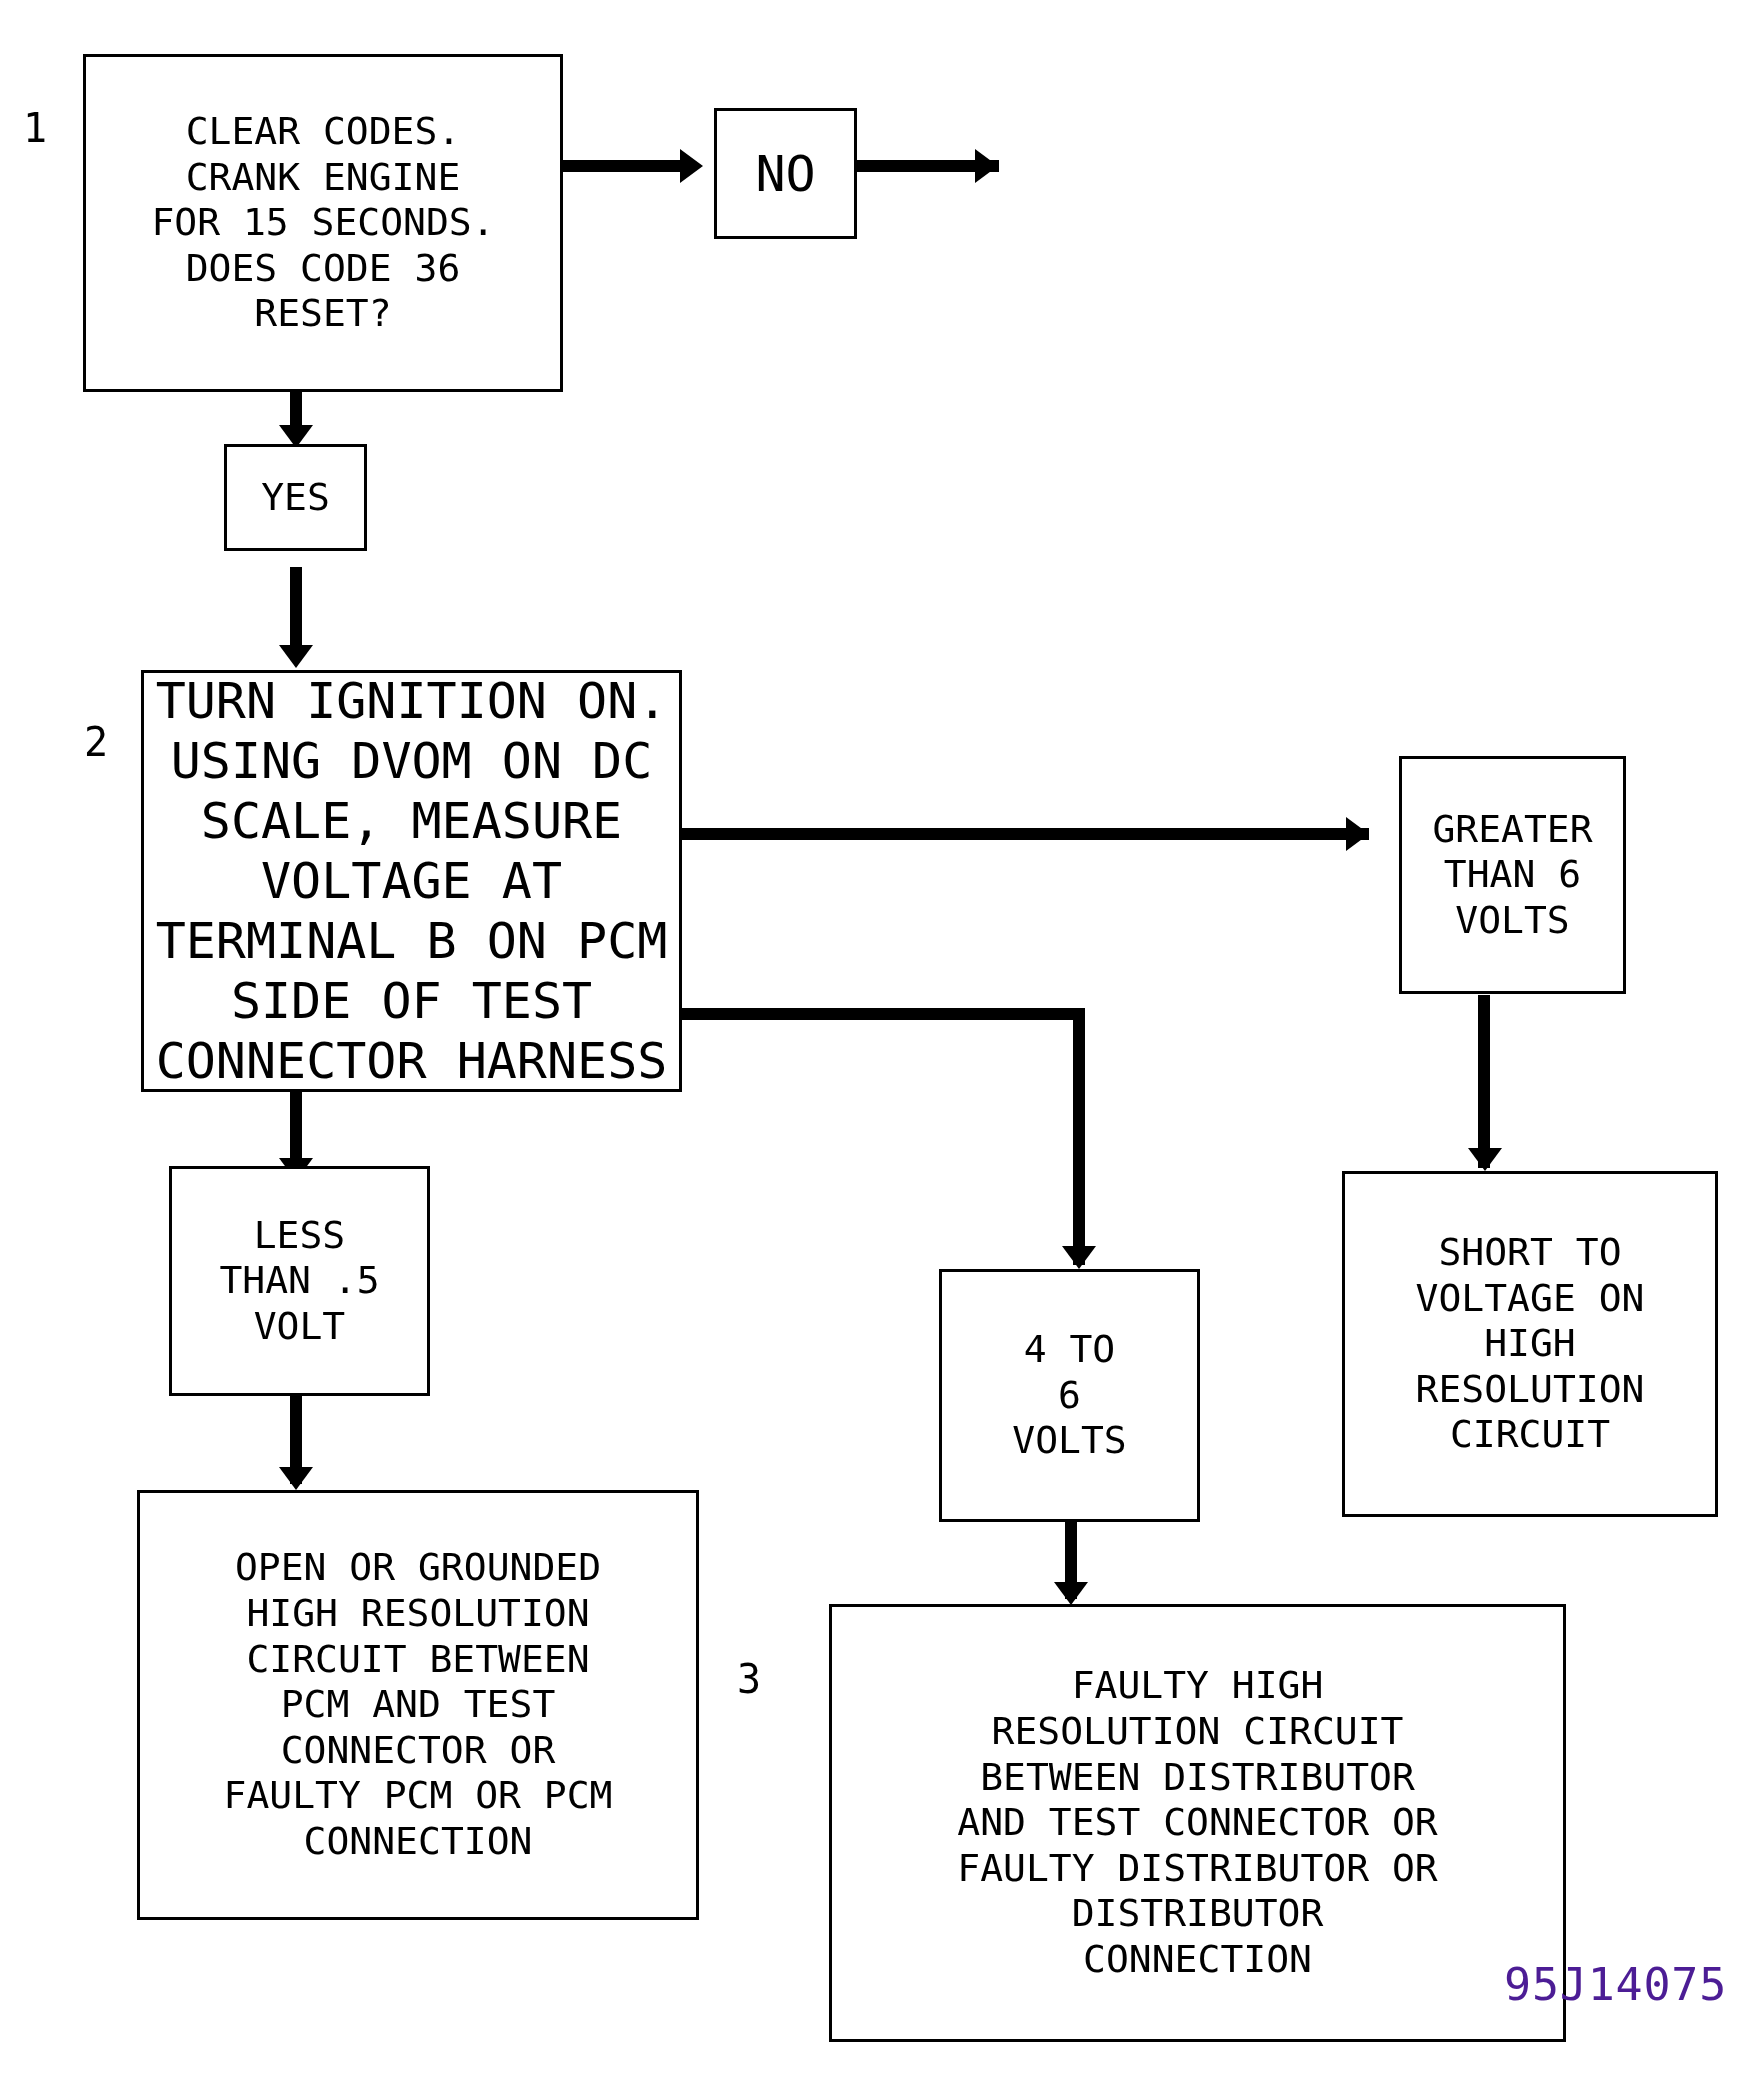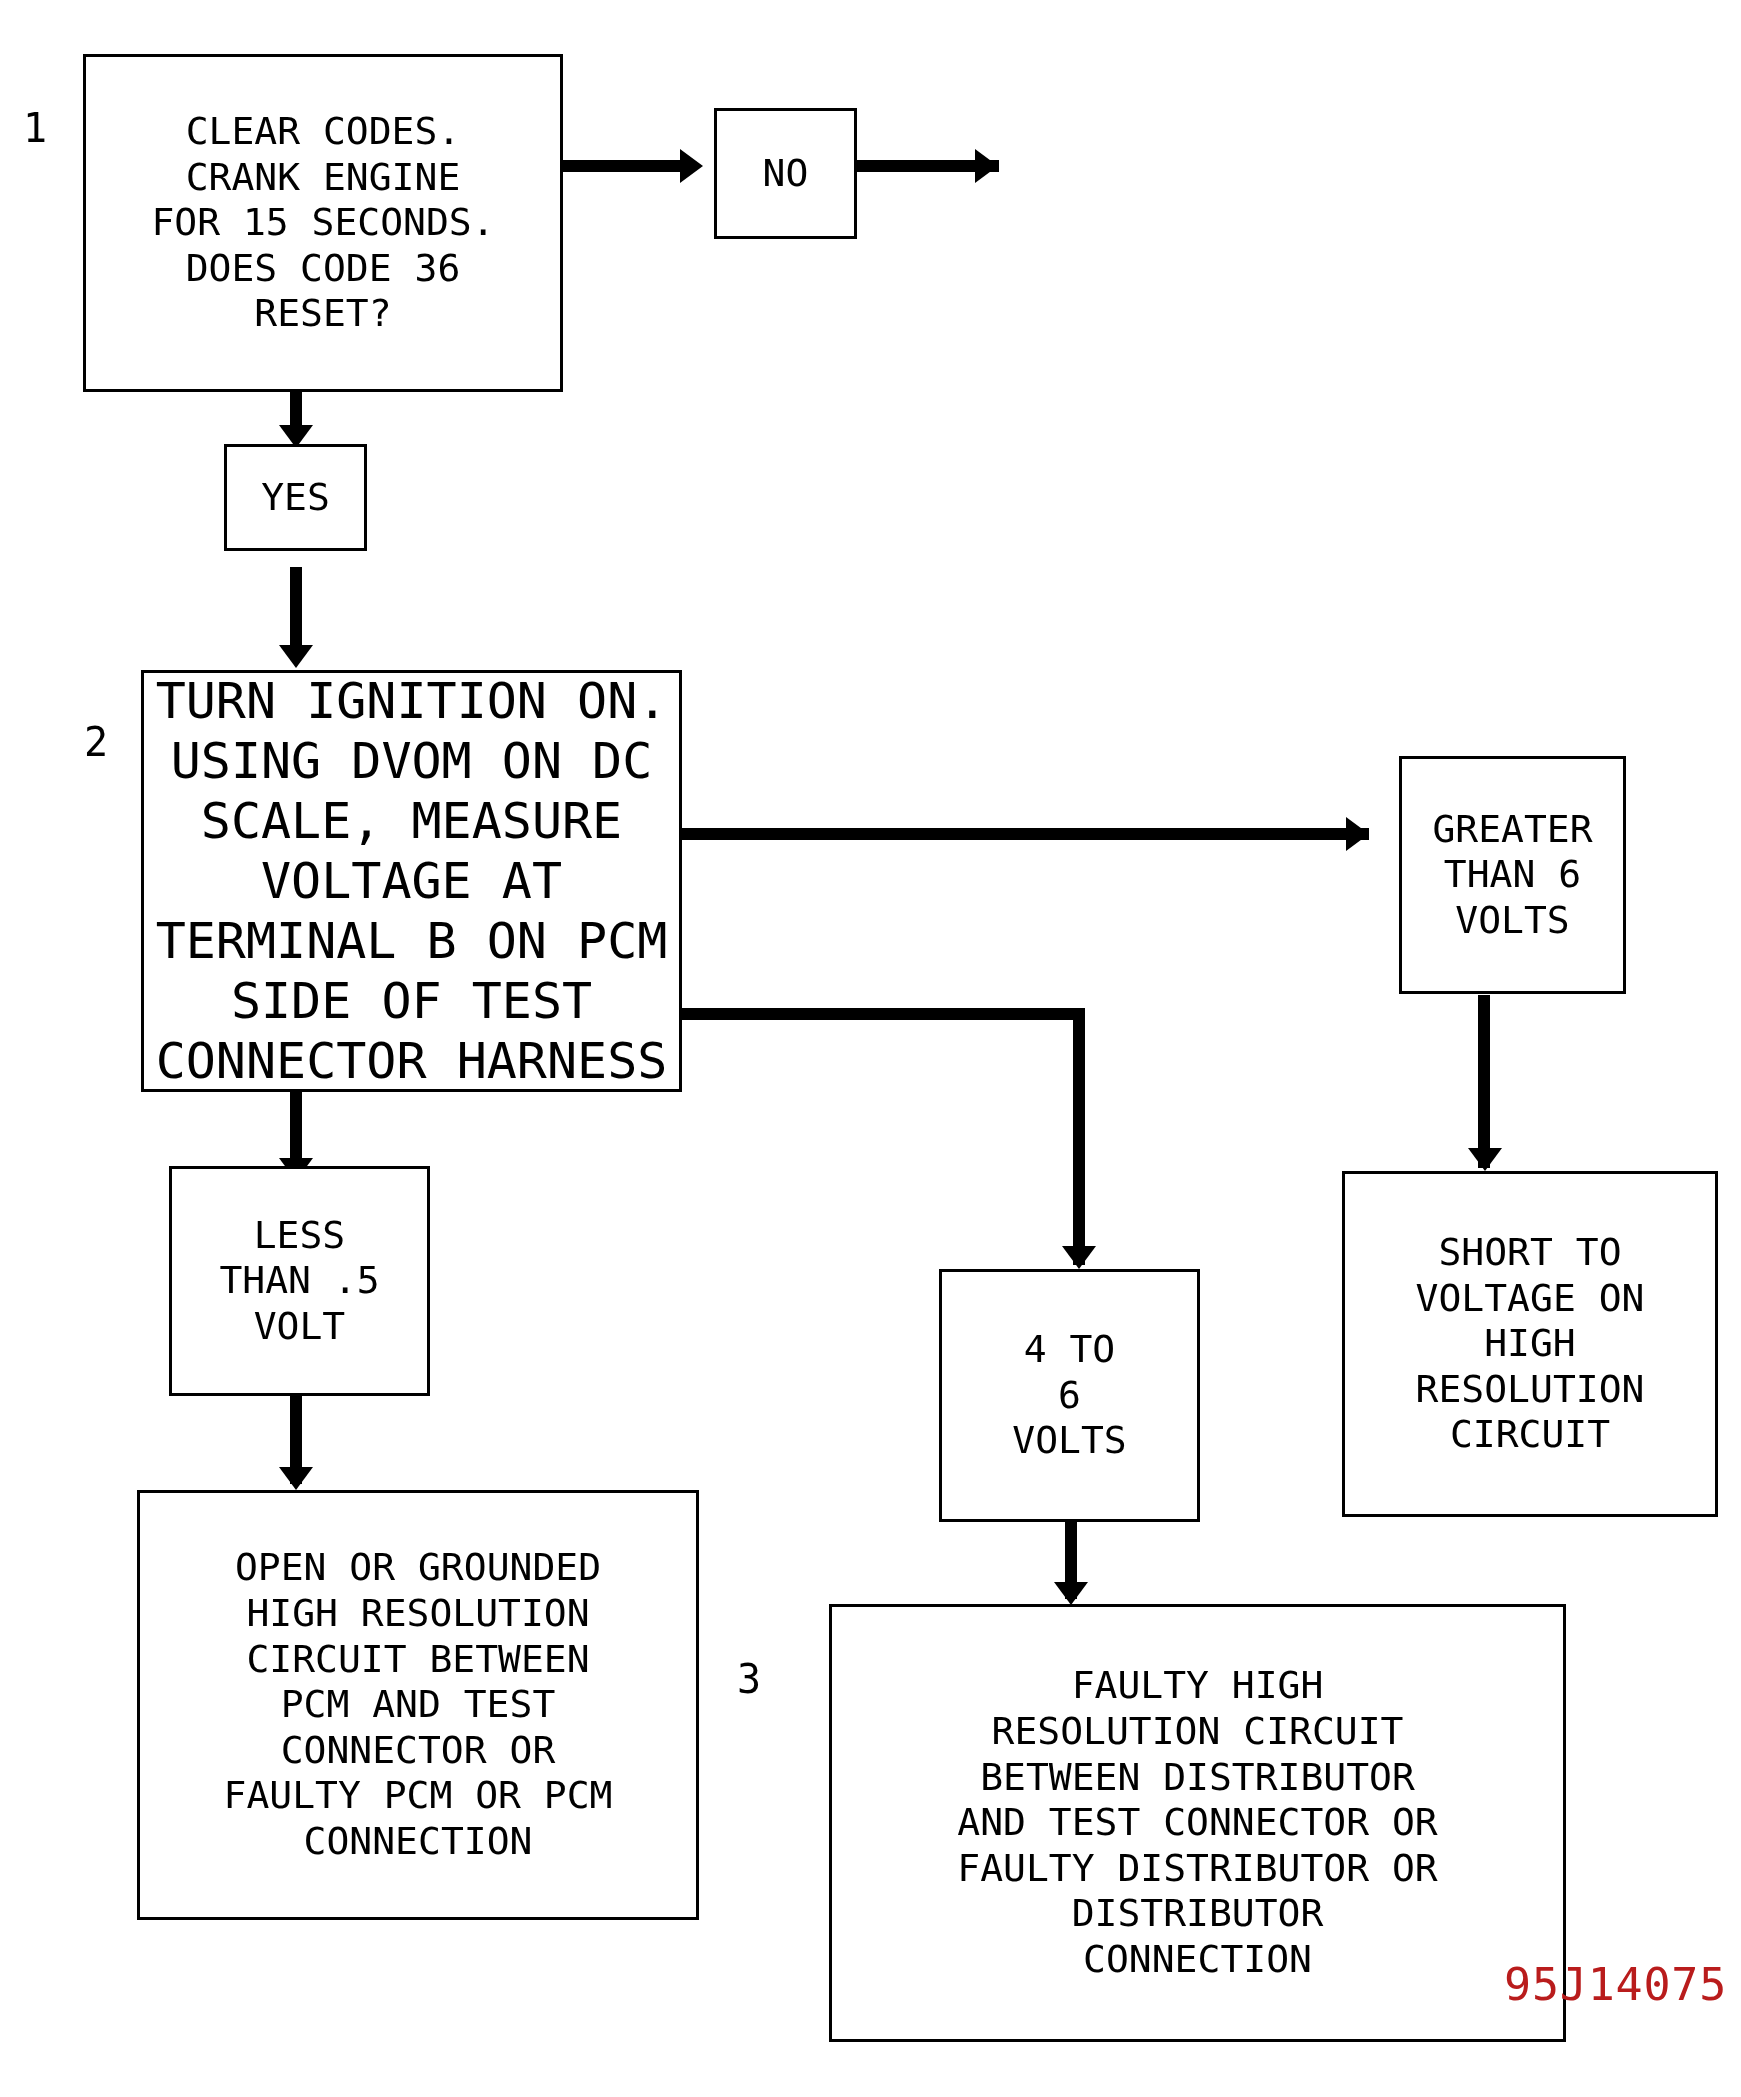--- a/index.html
+++ b/index.html
@@ -58,21 +58,21 @@
   .arrow-right {
     position: absolute;
     width: 0;
     height: 0;
     border-top: 17px solid transparent;
     border-bottom: 17px solid transparent;
     border-left: 23px solid #000000;
   }
   .figcode {
     position: absolute;
-    color: #b91c1c;
+    color: #4c1d95;
     font-family: "DejaVu Sans Mono", monospace;
     font-size: 45px;
     line-height: 1;
     letter-spacing: 0.8px;
   }
 </style>
 </head>
 <body>
 
 <div id="canvas">
@@ -81,21 +81,21 @@
 
   <div class="box" id="box-clear-codes" style="left:83px; top:54px; width:480px; height:338px; font-size:38px;">CLEAR CODES.
 CRANK ENGINE
 FOR 15 SECONDS.
 DOES CODE 36
 RESET?</div>
 
   <div class="line-h" style="left:563px; top:160px; width:119px; height:12.3px;"></div>
   <div class="arrow-right" style="left:680px; top:149px;"></div>
 
-  <div class="box" id="box-no" style="left:714px; top:108px; width:143px; height:131px; font-size:38px;">NO</div>
+  <div class="box" id="box-no" style="left:714px; top:108px; width:143px; height:131px; font-size:50px;">NO</div>
 
   <div class="line-h" style="left:857px; top:160px; width:142px; height:12.3px;"></div>
   <div class="arrow-right" style="left:975px; top:149px;"></div>
 
 
   <div class="line-v" style="left:290px; top:392px; width:12.3px; height:40px;"></div>
   <div class="arrow-down" style="left:279px; top:425px;"></div>
 
   <div class="box" id="box-yes" style="left:224px; top:444px; width:143px; height:107px; font-size:38px;">YES</div>
 

